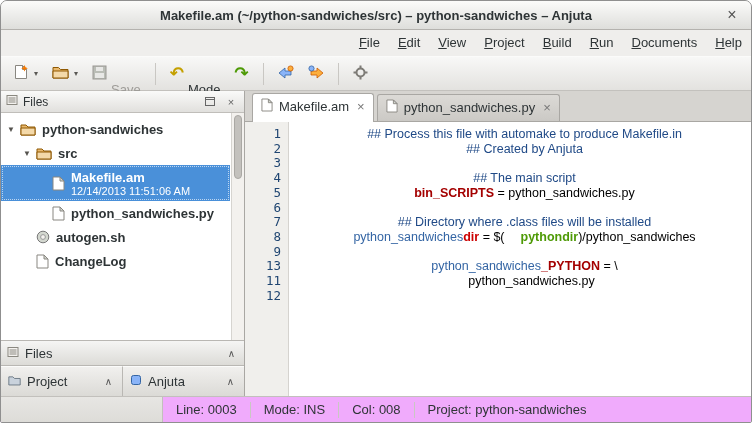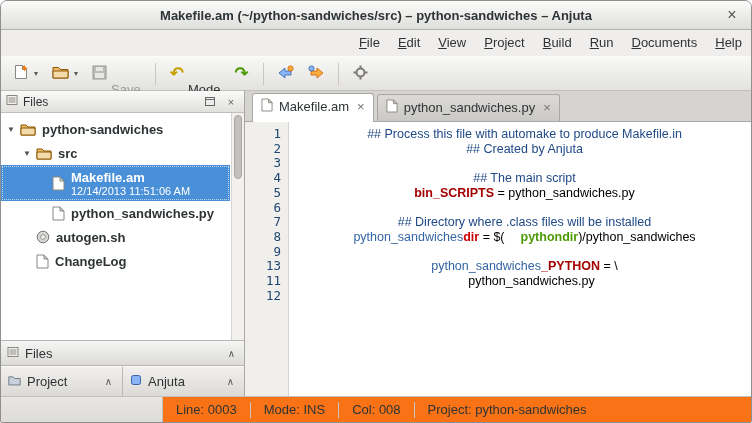--- a/index.html
+++ b/index.html
@@ -76,21 +76,21 @@
     text-align:right;padding:5px 7px 0 0;color:var(--line_number,#1f4571);}
   .codearea{flex:1;overflow:hidden;font-family:Liberation Sans, sans-serif;
     font-size:12.5px;line-height:14.7px;padding:5px 0 0 9px;white-space:pre;color:#000;text-align:center;}
   .seg-comment{color:var(--comment,#204a87);}
   .seg-target{color:var(--target,#a40000);font-weight:bold;}
   .seg-var{color:var(--variable,#3465a4);}
   .seg-dir{color:var(--attribute,#cc0000);font-weight:bold;}
   .seg-func{color:var(--function,#4e9a06);font-weight:bold;margin-left:16px;}
   .seg-plain{color:#000;}
   
-  .statusbar{height:26px;flex:0 0 26px;background:#f97316;border-top:1px solid #c2c0bc;
+  .statusbar{height:26px;flex:0 0 26px;background:#f0abfc;border-top:1px solid #c2c0bc;
     display:flex;align-items:center;font-size:13px;}
   .grip{width:162px;flex:0 0 162px;height:100%;border-right:1px solid #c2c0bc;
     background:linear-gradient(#e7e6e3,#dddcd8);}
   .sseg{padding:0 13px;border-right:1px solid #c9c7c3;height:16px;line-height:16px;white-space:nowrap;}
   .sseg:last-child{border-right:none;}
 </style>
 </head>
 <body>
 
 <div class="window">

